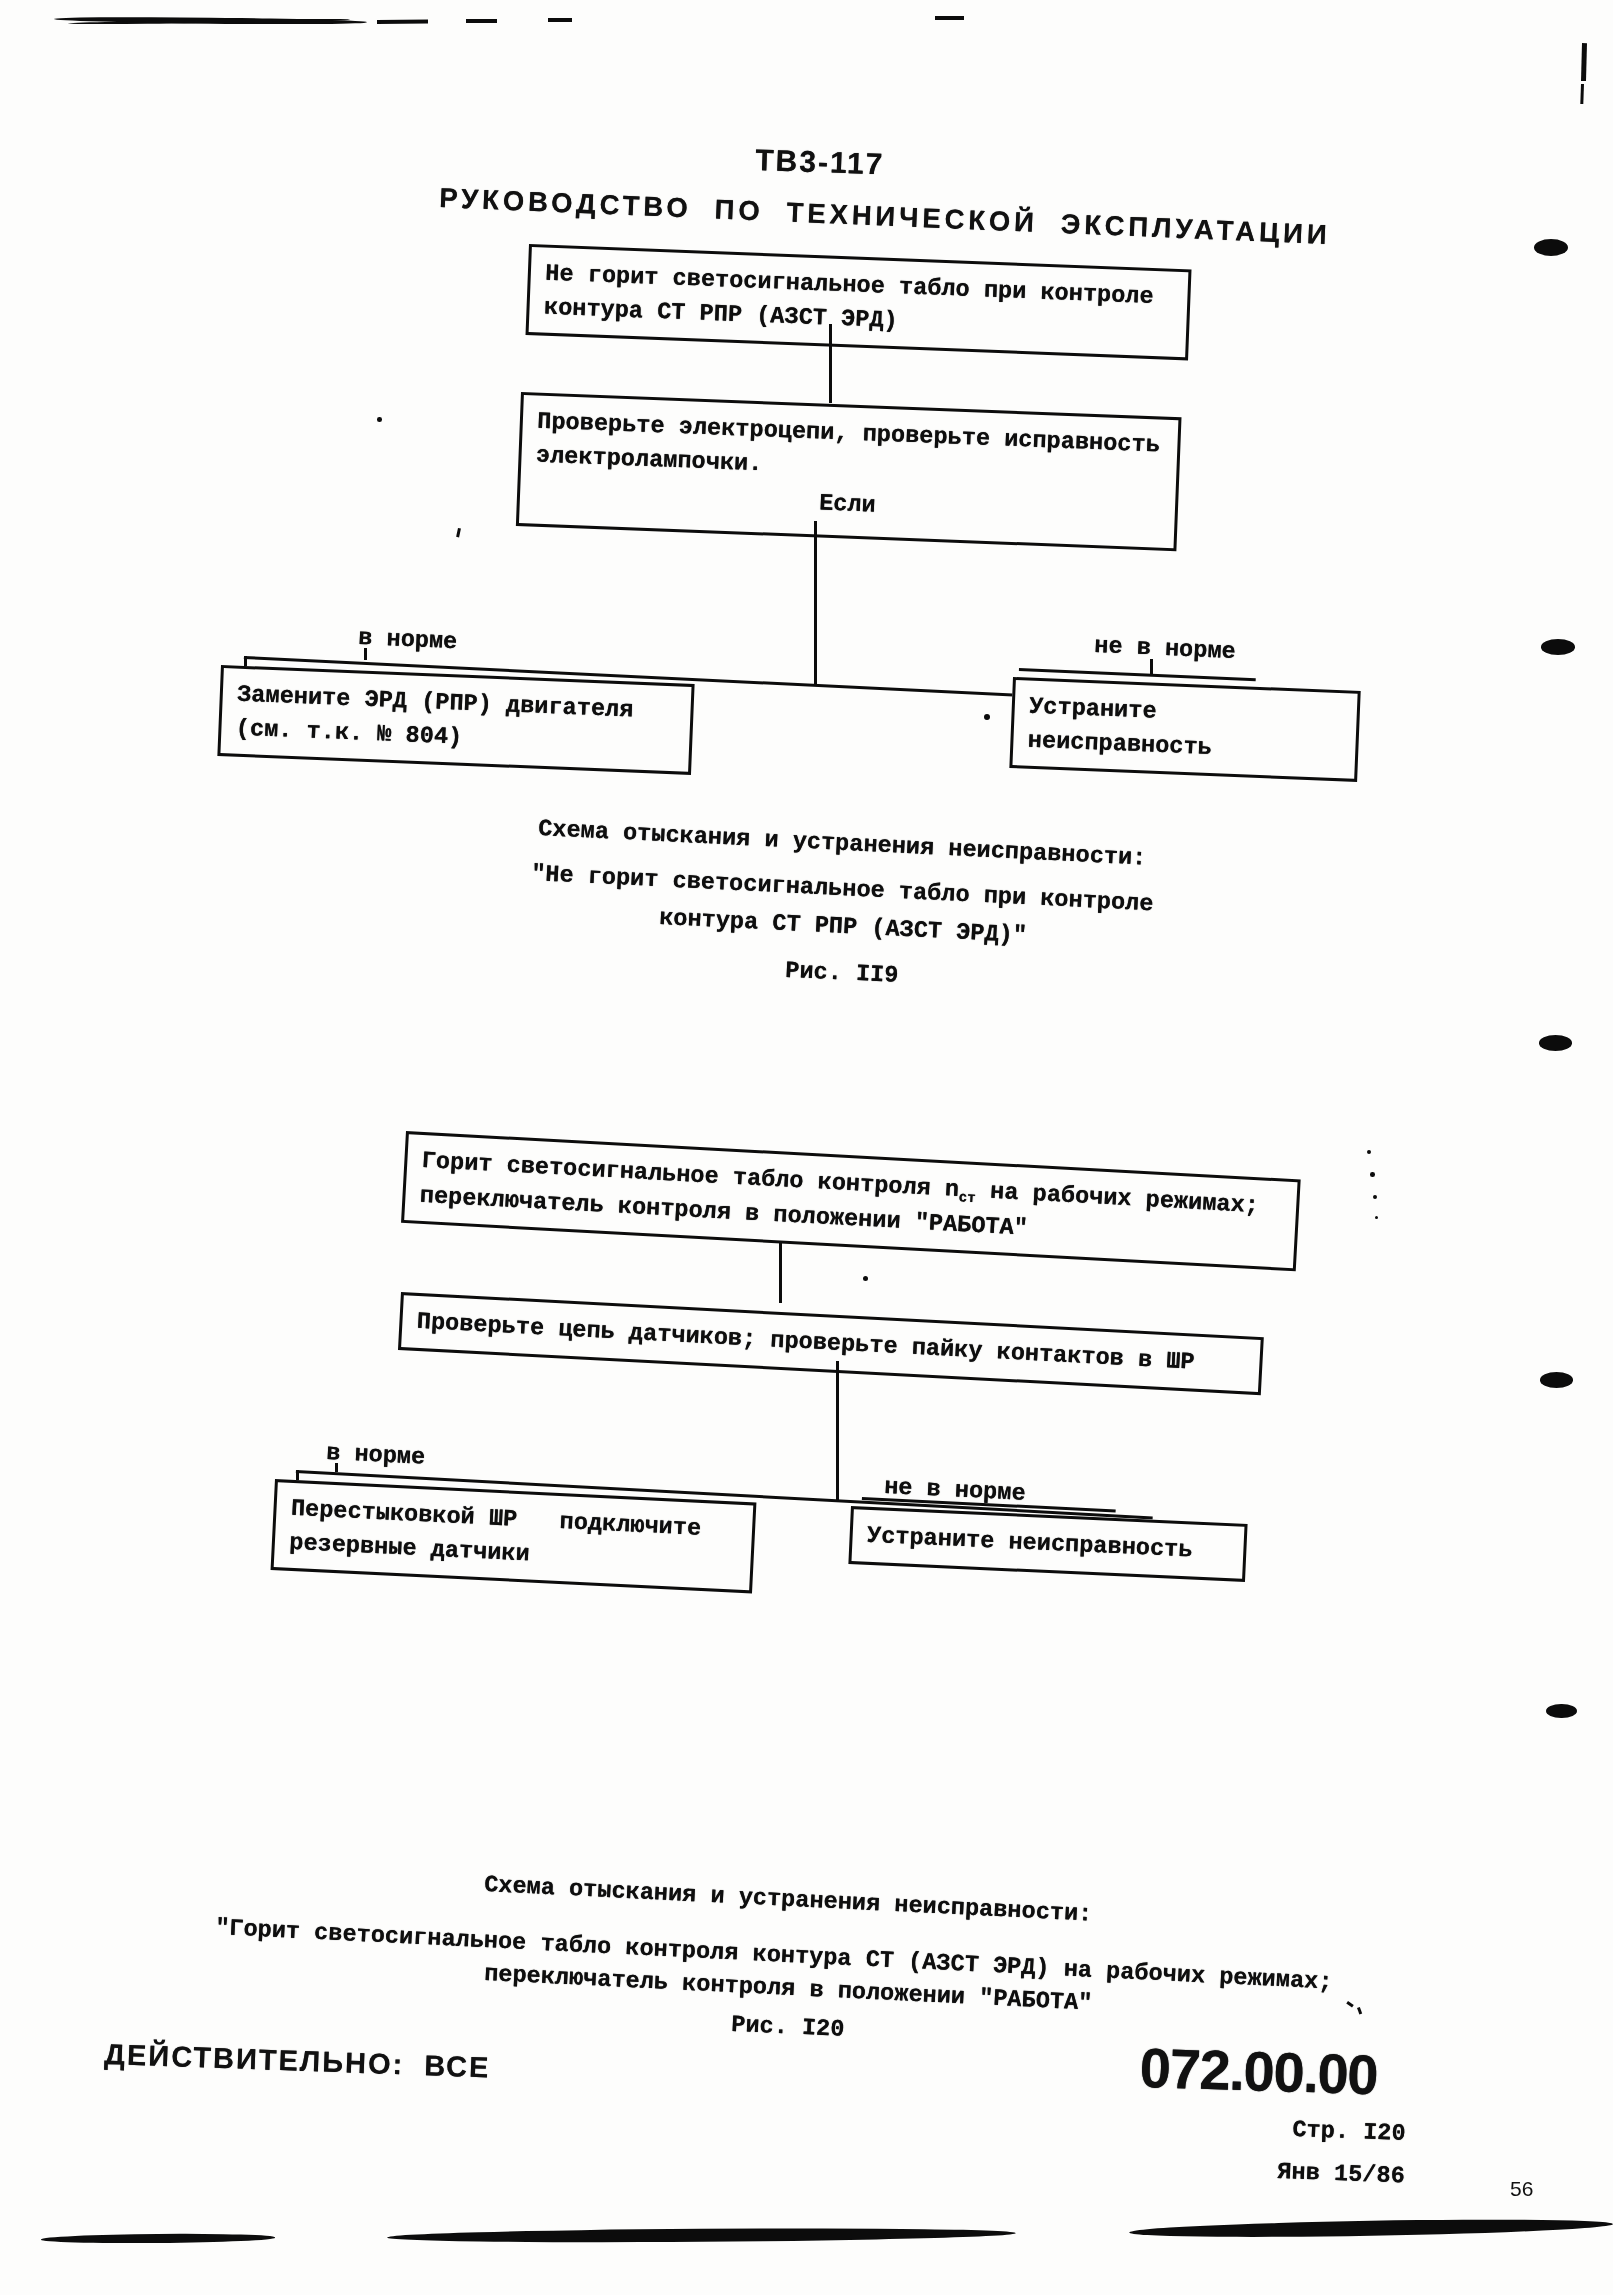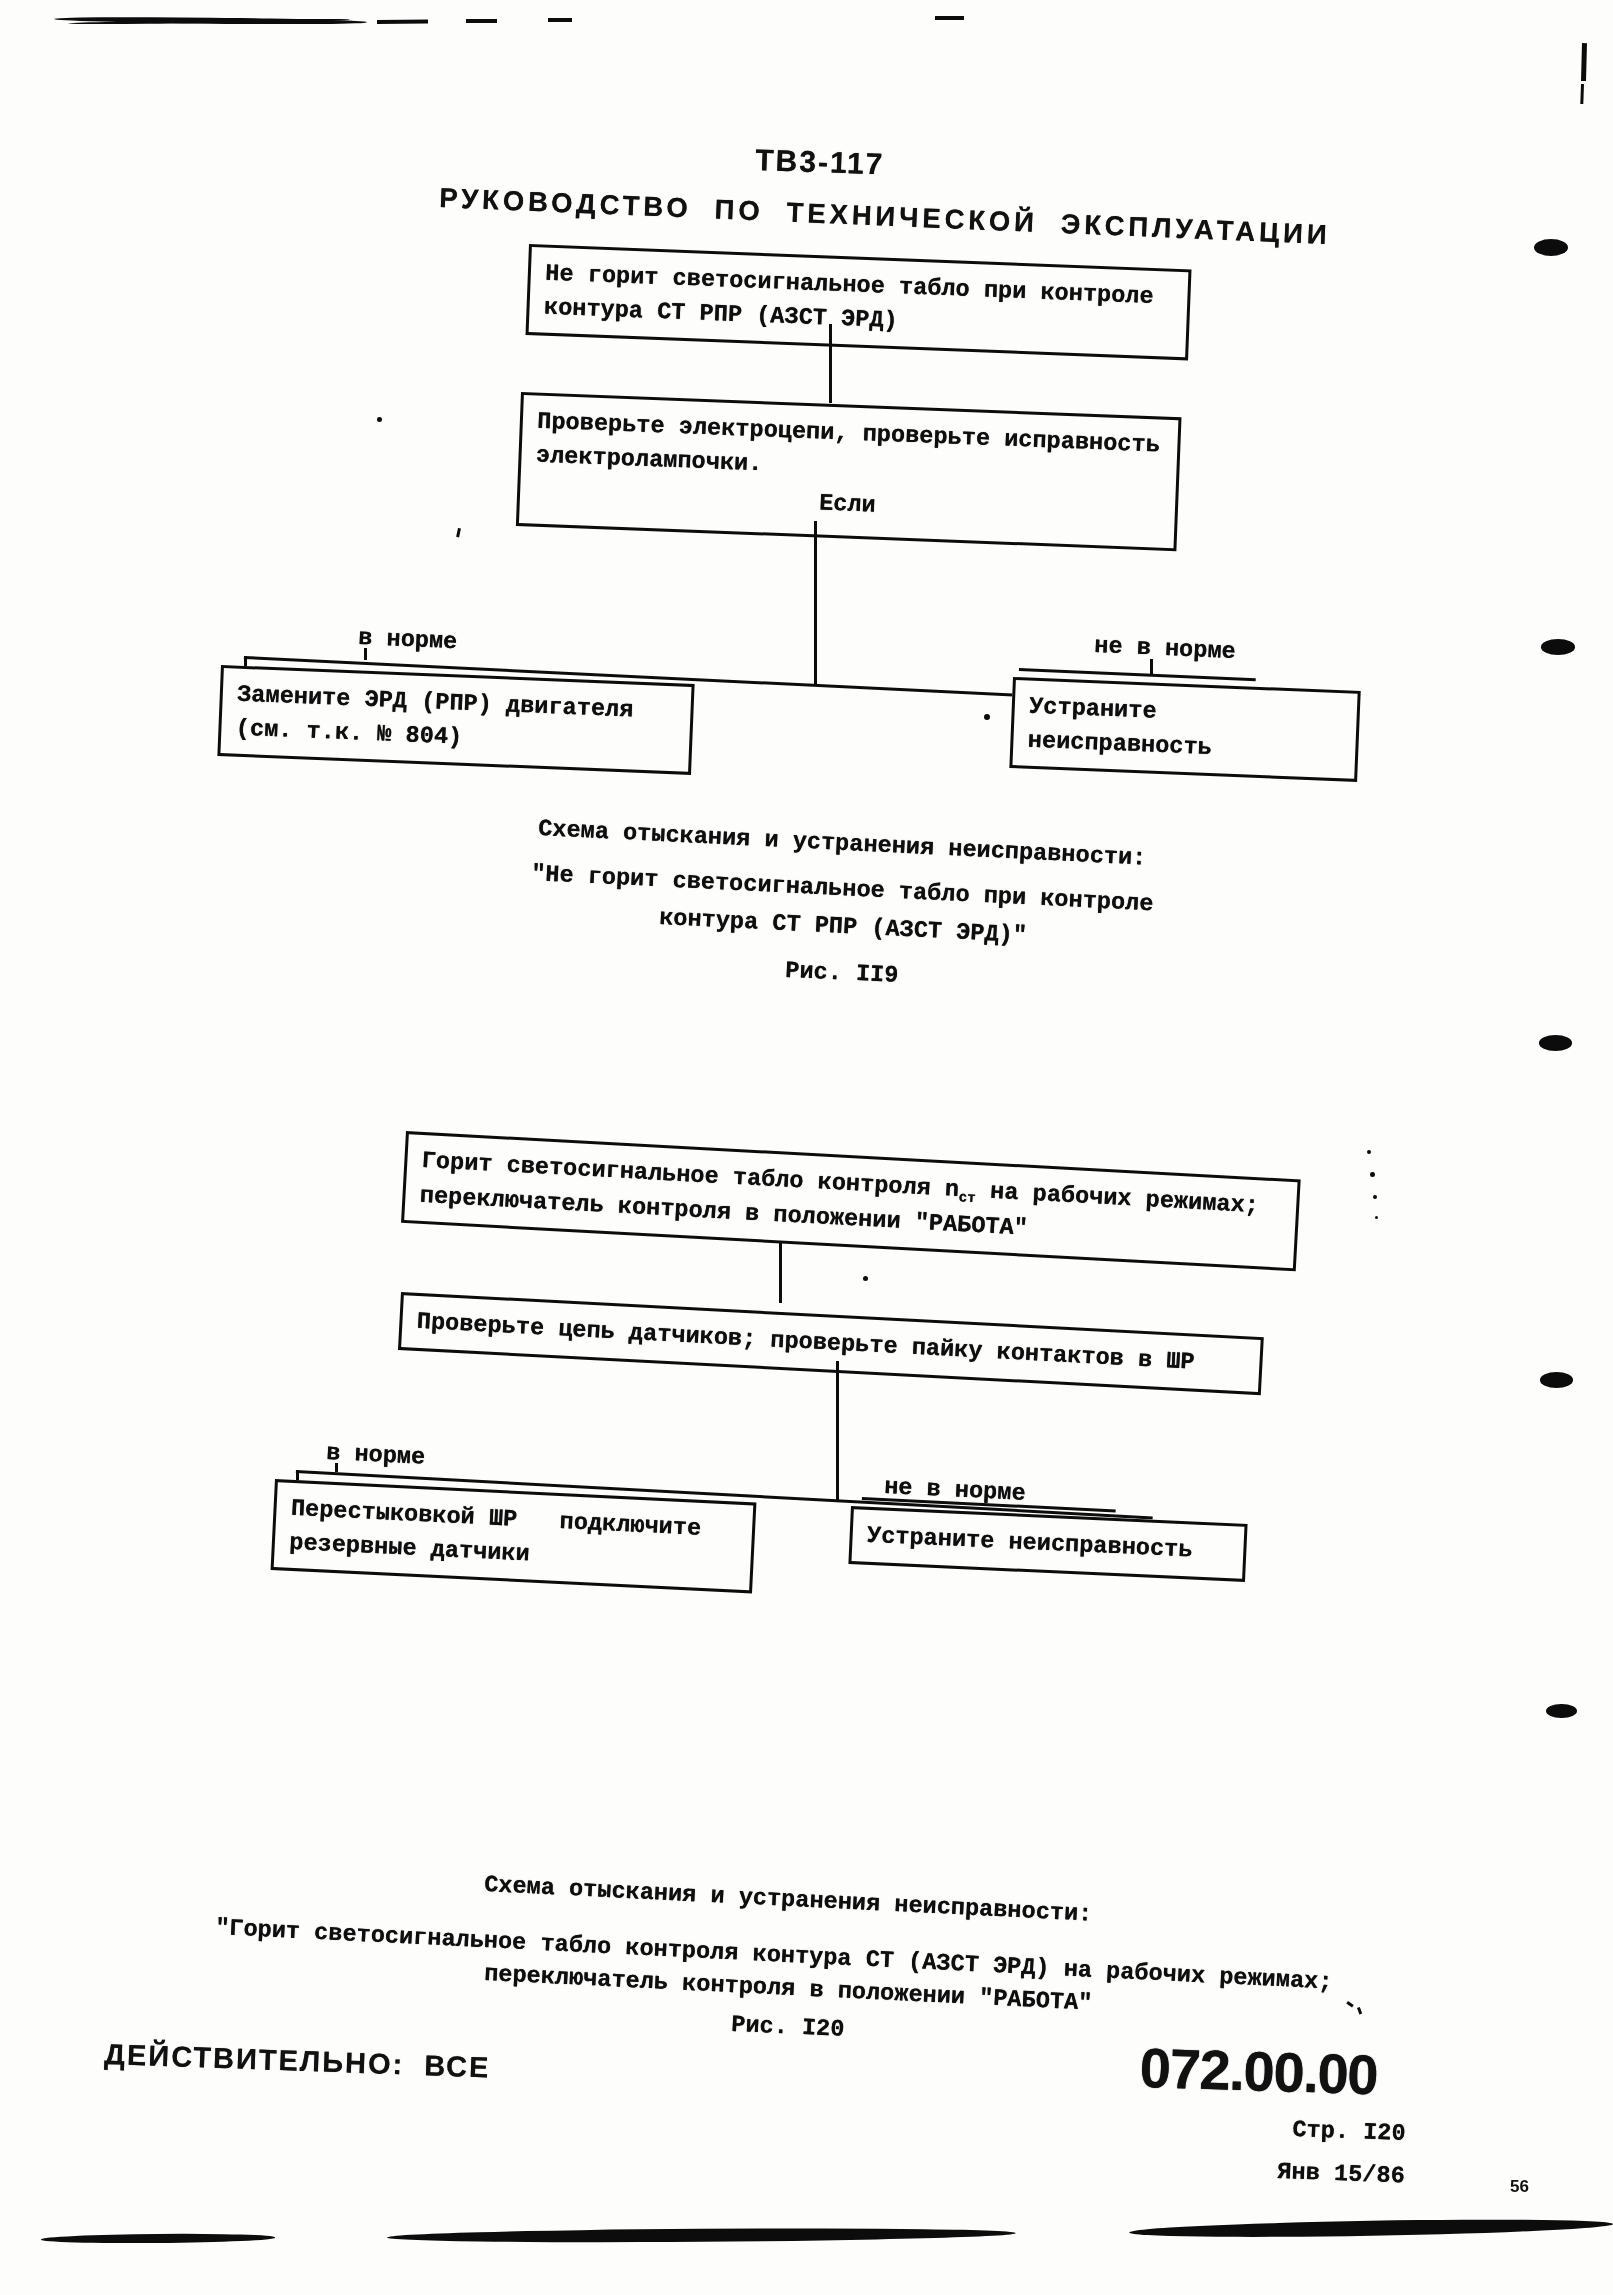--- a/index.html
+++ b/index.html
@@ -146,21 +146,21 @@
 
   <div class="abs tw" style="left:485px;top:1868px;transform:rotate(2.8deg);">Схема отыскания и устранения неисправности:</div>
   <div class="abs tw" style="left:216px;top:1911px;transform:rotate(2.8deg);">"Горит светосигнальное табло контроля контура СТ (АЗСТ ЭРД) на рабочих режимах;</div>
   <div class="abs tw" style="left:485px;top:1957px;transform:rotate(2.8deg);">переключатель контроля в положении "РАБОТА"</div>
   <div class="abs tw" style="left:732px;top:2008px;transform:rotate(2.5deg);">Рис. I20</div>
 
   <div class="abs sans" style="left:105px;top:2038px;font-size:29px;font-weight:600;letter-spacing:2px;white-space:pre;transform:rotate(2deg);text-shadow:0 0 0.7px rgba(0,0,0,.7);">ДЕЙСТВИТЕЛЬНО:  ВСЕ</div>
   <div class="abs sans" style="left:1141px;top:2035px;font-size:56px;font-weight:700;letter-spacing:-1.3px;transform:rotate(1.8deg);text-shadow:0 0 1px rgba(0,0,0,.9);">072.00.00</div>
   <div class="abs tw" style="left:1293px;top:2113px;transform:rotate(2deg);">Стр. I20</div>
   <div class="abs tw" style="left:1278px;top:2155px;transform:rotate(2deg);">Янв 15/86</div>
-  <div class="abs sans" style="left:1510px;top:2177px;font-size:17px;font-weight:700;">56</div>
+  <div class="abs sans" style="left:1510px;top:2177px;font-size:21px;font-weight:400;">56</div>
 
   <div class="abs ink" style="left:1348px;top:2001px;width:7.2px;height:2.6px;transform:rotate(35deg);"></div>
   <div class="abs ink" style="left:1357px;top:2008px;width:2.6px;height:6.5px;transform:rotate(-20deg);"></div>
 
   <div class="abs ink smudge" style="left:41px;top:2235px;width:234px;height:8.5px;transform:rotate(-0.5deg);"></div>
   <div class="abs ink smudge" style="left:387px;top:2231px;width:629px;height:13px;transform:rotate(-0.4deg);"></div>
   <div class="abs ink smudge" style="left:1129px;top:2225px;width:484px;height:15px;transform:rotate(-1deg);"></div>
 
 </div>
 

